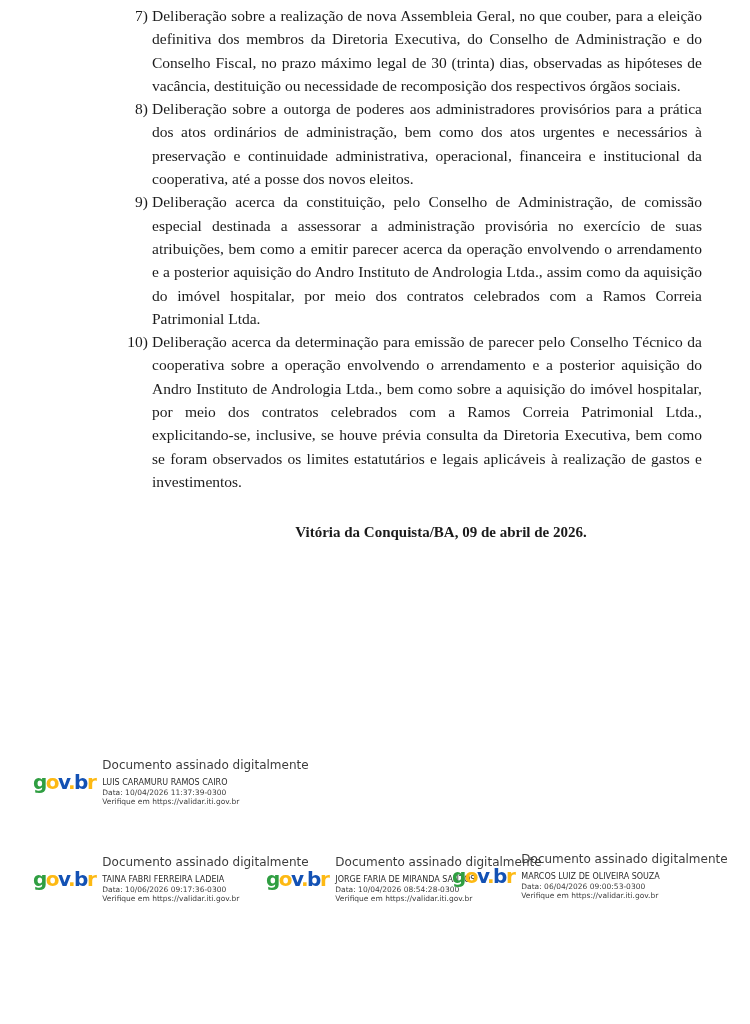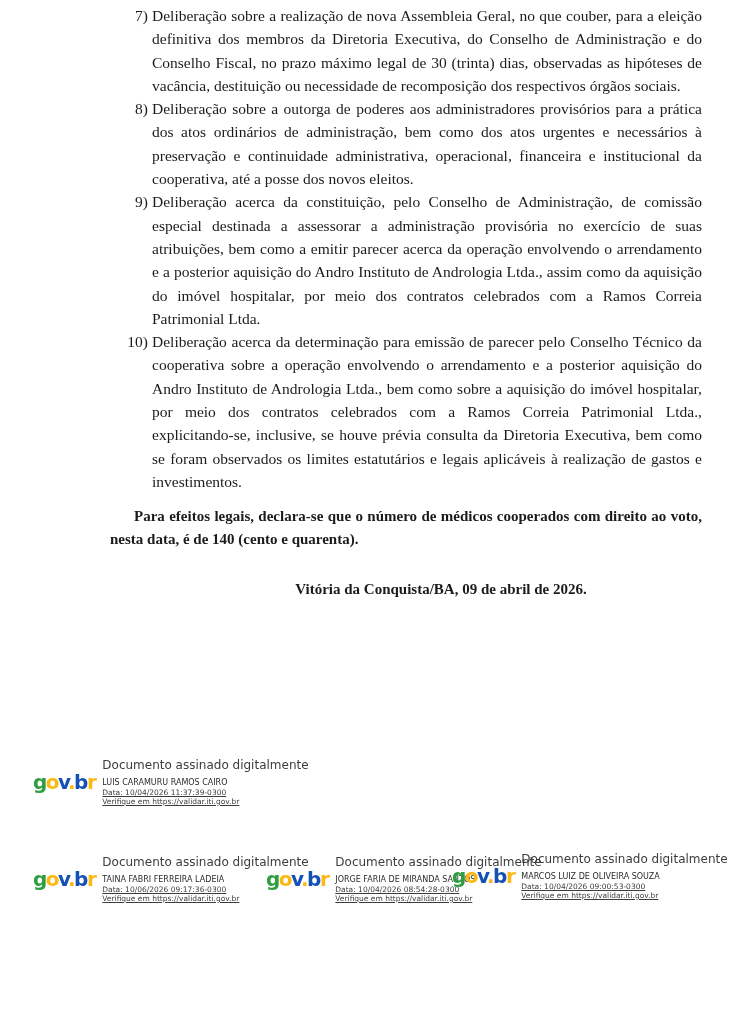--- a/index.html
+++ b/index.html
@@ -75,21 +75,20 @@
     font-weight:normal;
     color:#2b2b2b;
     line-height:9.5px;
     white-space:nowrap;
   }
   .sig-date,.sig-verify{
     font-size:7.5px;
     color:#3c3c3c;
     line-height:9.5px;
     white-space:nowrap;
-    text-decoration:underline;
   }
 </style>
 </head>
 <body>
 
 <div class="page">
 
   <div class="content">
 
     <div class="item">
@@ -98,21 +97,20 @@
     <div class="item">
       <span class="item-num">8)</span><span class="item-text">Deliberação sobre a outorga de poderes aos administradores provisórios para a prática dos atos ordinários de administração, bem como dos atos urgentes e necessários à preservação e continuidade administrativa, operacional, financeira e institucional da cooperativa, até a posse dos novos eleitos.</span>
     </div>
     <div class="item">
       <span class="item-num">9)</span><span class="item-text">Deliberação acerca da constituição, pelo Conselho de Administração, de comissão especial destinada a assessorar a administração provisória no exercício de suas atribuições, bem como a emitir parecer acerca da operação envolvendo o arrendamento e a posterior aquisição do Andro Instituto de Andrologia Ltda., assim como da aquisição do imóvel hospitalar, por meio dos contratos celebrados com a Ramos Correia Patrimonial Ltda.</span>
     </div>
     <div class="item">
       <span class="item-num">10)</span><span class="item-text">Deliberação acerca da determinação para emissão de parecer pelo Conselho Técnico da cooperativa sobre a operação envolvendo o arrendamento e a posterior aquisição do Andro Instituto de Andrologia Ltda., bem como sobre a aquisição do imóvel hospitalar, por meio dos contratos celebrados com a Ramos Correia Patrimonial Ltda., explicitando-se, inclusive, se houve prévia consulta da Diretoria Executiva, bem como se foram observados os limites estatutários e legais aplicáveis à realização de gastos e investimentos.</span>
     </div>
 
-    <div class="declaration">Para efeitos legais, declara-se que o número de médicos cooperados com direito ao voto, nesta data, é de 140 (cento e quarenta).</div>
 
     <div class="date-line">Vitória da Conquista/BA, 09 de abril de 2026.</div>
 
   </div>
 
   <div class="sig" style="left:33px;top:758px;">
     <div class="sig-logo"><span style="color: rgb(47, 158, 65);">g</span><span style="color: rgb(253, 185, 19);">o</span><span style="color: rgb(19, 81, 180);">v</span><span style="color: rgb(253, 185, 19);">.</span><span style="color: rgb(19, 81, 180);">b</span><span style="color: rgb(253, 185, 19);">r</span></div>
     <div class="sig-text">
       <div class="sig-header">Documento assinado digitalmente</div>
       <div class="sig-name">LUIS CARAMURU RAMOS CAIRO</div>
@@ -139,18 +137,18 @@
       <div class="sig-date">Data: 10/04/2026 08:54:28-0300</div>
       <div class="sig-verify">Verifique em https://validar.iti.gov.br</div>
     </div>
   </div>
 
   <div class="sig" style="left:452px;top:852px;">
     <div class="sig-logo"><span style="color: rgb(47, 158, 65);">g</span><span style="color: rgb(253, 185, 19);">o</span><span style="color: rgb(19, 81, 180);">v</span><span style="color: rgb(253, 185, 19);">.</span><span style="color: rgb(19, 81, 180);">b</span><span style="color: rgb(253, 185, 19);">r</span></div>
     <div class="sig-text">
       <div class="sig-header">Documento assinado digitalmente</div>
       <div class="sig-name">MARCOS LUIZ DE OLIVEIRA SOUZA</div>
-      <div class="sig-date">Data: 10/04/2026 09:00:53-0300</div>
+      <div class="sig-date">Data: 06/04/2026 09:00:53-0300</div>
       <div class="sig-verify">Verifique em https://validar.iti.gov.br</div>
     </div>
   </div>
 
 </div>
 
 </body></html>

